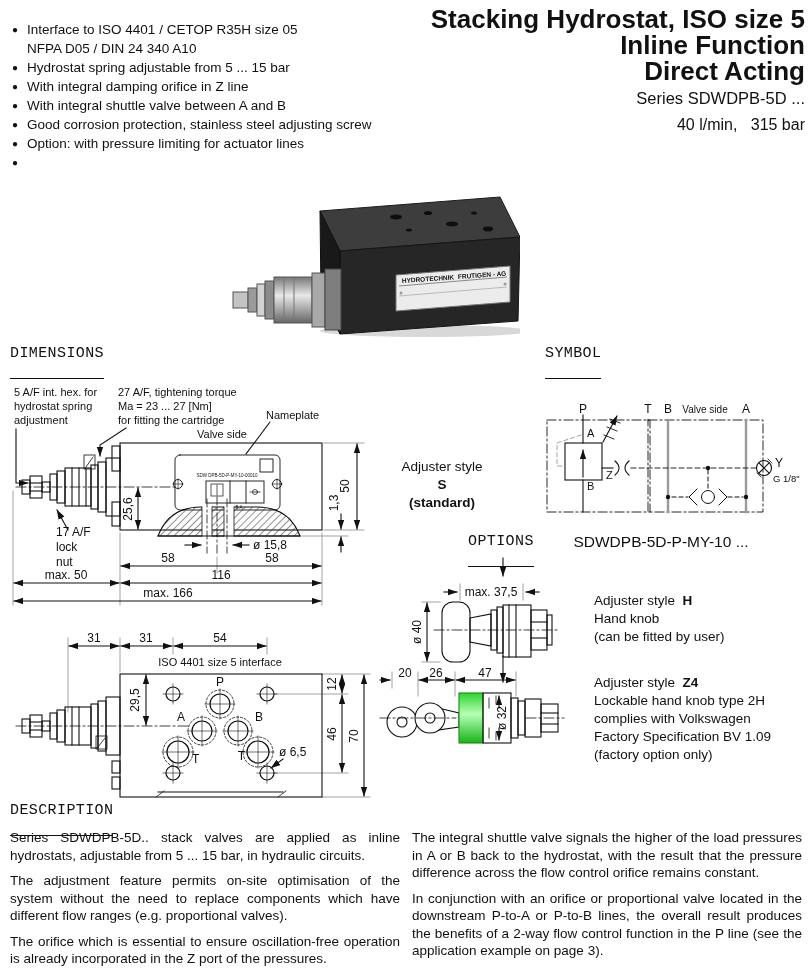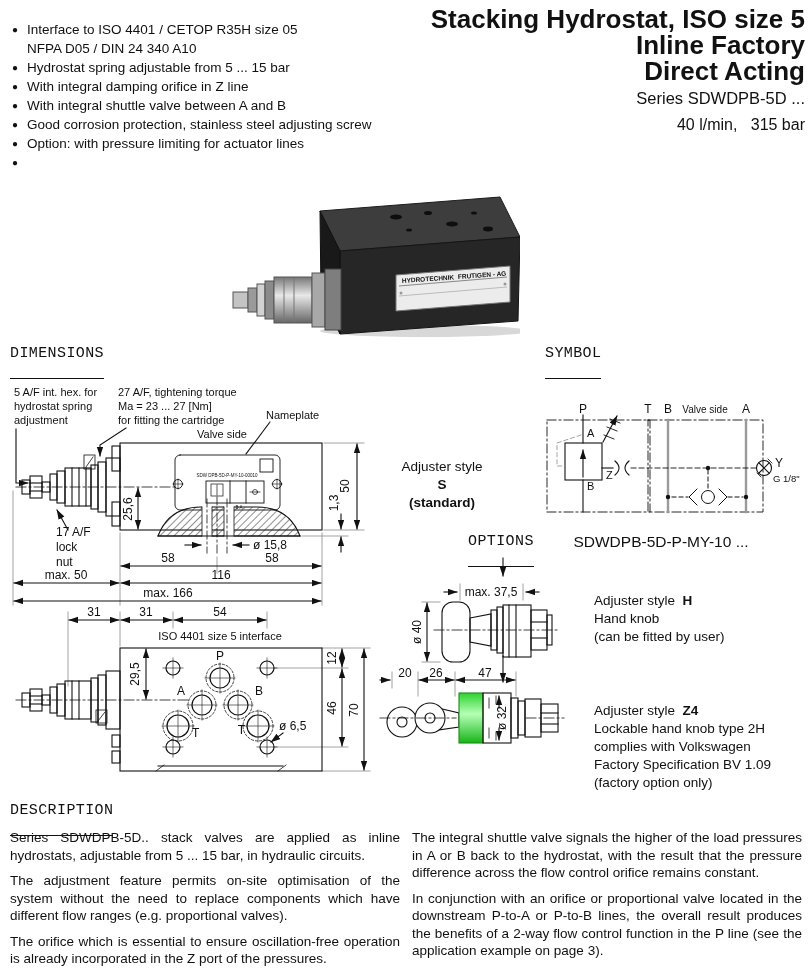--- a/index.html
+++ b/index.html
@@ -86,21 +86,21 @@
         <span class="bullet-dot">●</span>
         <span class="bullet-text">Option:  with pressure limiting for actuator lines</span>
       </div>
     <div class="bullet-row">
         <span class="bullet-dot">●</span>
       </div>
   </div>
 
   <div class="abs title-block">
     <div class="title-line">Stacking Hydrostat, ISO size 5</div>
-    <div class="title-line">Inline Factory</div>
+    <div class="title-line">Inline Function</div>
     <div class="title-line">Direct Acting</div>
     <div class="series-line">Series SDWDPB-5D ...</div>
     <div class="flow-line">40 l/min,   315 bar</div>
   </div>
 
   <div class="abs" style="top:183px;left:200px;">
     <svg width="320" height="155" viewBox="0 0 320 155">
       <ellipse cx="225" cy="148" rx="105" ry="6" fill="#d8d8d8"></ellipse>
       <g>
         <polygon points="120,28 300,14 320,54 140,68" fill="#3d3d3d" stroke="#1d1d1d"></polygon>
@@ -249,21 +249,21 @@
         <text class="dim-t" x="160" y="179" text-anchor="middle">58</text>
         <text class="dim-t" x="264" y="179" text-anchor="middle">58</text>
         <text class="dim-t" x="58" y="196" text-anchor="middle">max. 50</text>
         <text class="dim-t" x="213" y="196" text-anchor="middle">116</text>
         <text class="dim-t" x="160" y="214" text-anchor="middle">max. 166</text>
       </g>
     </g>
   </svg>
   </div>
 
-  <div class="abs" style="top:598px;left:8px;">
+  <div class="abs" style="top:624px;left:8px;">
   <svg width="375" height="192" viewBox="0 0 375 192" fill="none" stroke-linecap="square">
     <g stroke="#111" stroke-width="1.1">
       <g stroke="#8a8a8a" stroke-width="0.8">
         <line x1="60" y1="14" x2="60" y2="88"></line>
             <line x1="112" y1="14" x2="112" y2="48"></line>
         <line x1="165" y1="14" x2="165" y2="30"></line>
             <line x1="259" y1="14" x2="259" y2="30"></line>
         <line x1="314" y1="50" x2="362" y2="50"></line>
             <line x1="266" y1="70" x2="340" y2="70"></line>
         <line x1="266" y1="149" x2="340" y2="149"></line>
@@ -514,21 +514,21 @@
     </g>
   </svg>
   </div>
 
   <div class="abs opt-block" style="top:592px;">
     <div class="opt-title"><span>Adjuster style</span>&nbsp;&nbsp;<span class="code">H</span></div>
     <div>Hand knob</div>
     <div>(can be fitted by user)</div>
   </div>
 
-  <div class="abs opt-block" style="top:702px;">
+  <div class="abs opt-block" style="top:674px;">
     <div class="opt-title"><span>Adjuster style</span>&nbsp;&nbsp;<span class="code">Z4</span></div>
     <div>Lockable hand knob type 2H</div>
     <div>complies with Volkswagen</div>
     <div>Factory Specification BV 1.09</div>
     <div>(factory option only)</div>
   </div>
 
   <div class="abs" style="top:800px;left:10px;"><span class="sec-h">DESCRIPTION</span></div>
   <div class="abs desc-col" style="left:10px;">
     <p>Series SDWDPB-5D.. stack valves are applied as inline hydrostats, adjustable from 5 ... 15 bar, in hydraulic circuits.</p>

